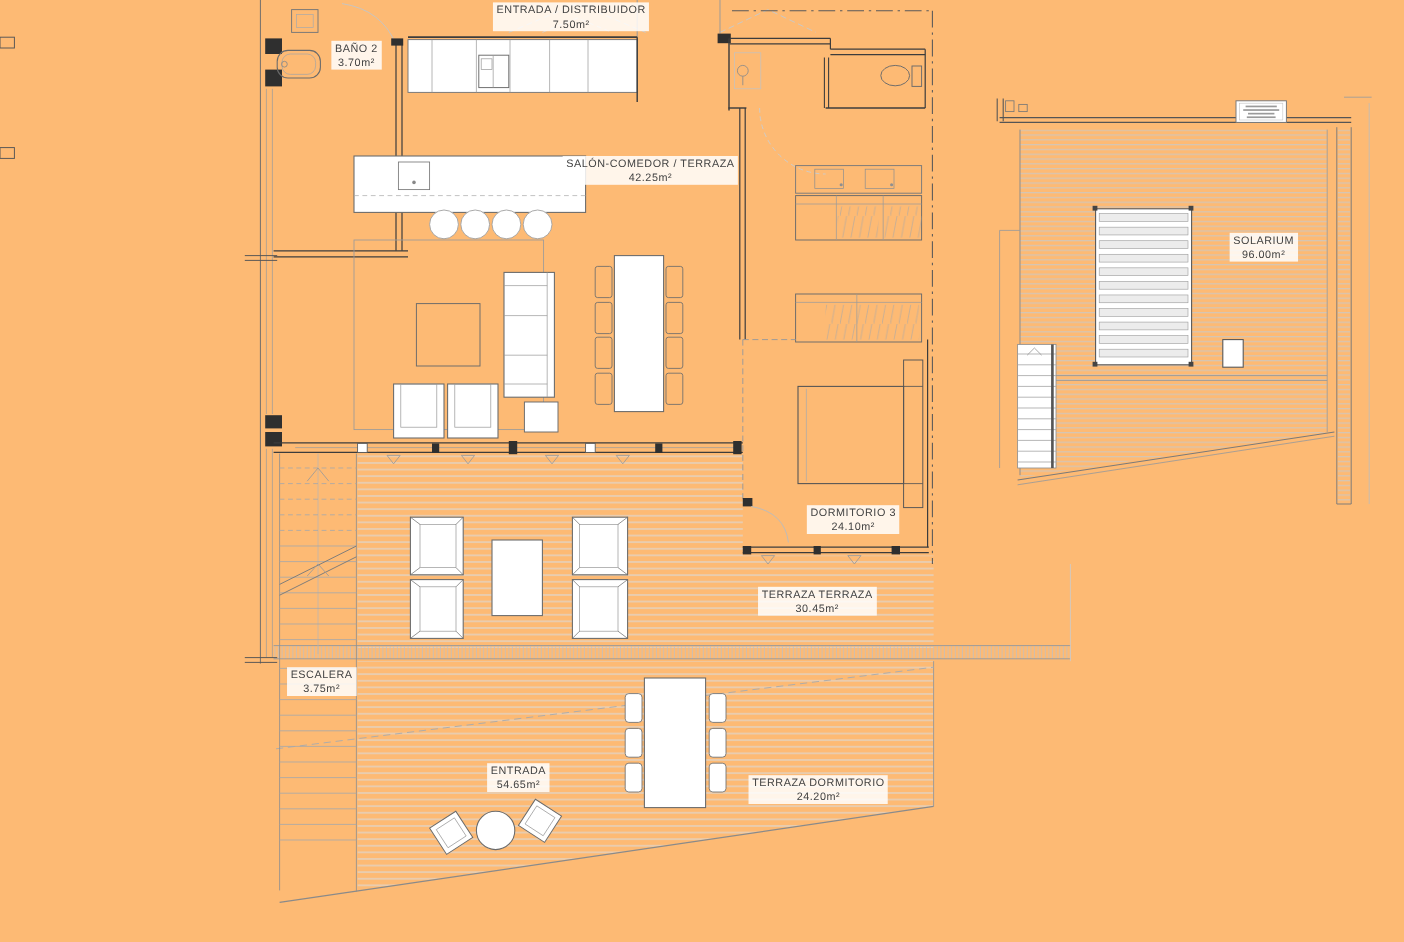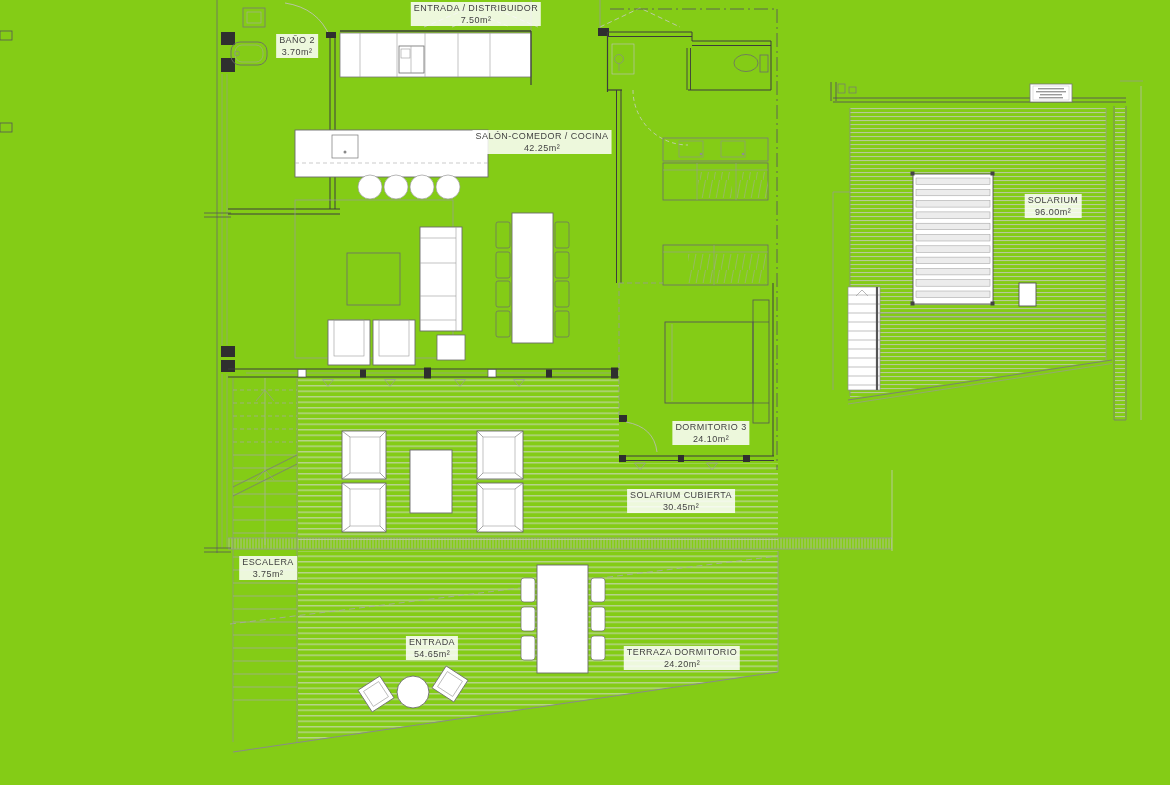--- a/index.html
+++ b/index.html
@@ -1,16 +1,16 @@
 <!DOCTYPE html>
 <html><head>
 <meta charset="utf-8">
 <style>
   html,body{margin:0;padding:0;background:#fff;}
-  .canvas{position:relative;width:1170px;height:785px;background:#84cc16;overflow:hidden;
+  .canvas{position:relative;width:1170px;height:785px;background:#fdba74;overflow:hidden;
           font-family:"Liberation Sans",sans-serif;}
   .plan-svg{position:absolute;left:0;top:0;}
   .room-label{position:absolute;transform:translateX(-50%);text-align:center;
       font-size:9px;letter-spacing:.45px;line-height:12px;color:#424242;
       white-space:nowrap;background:rgba(255,255,255,.85);padding:0 3px;}
   .room-label .nm,.room-label .ar{display:block;}
 </style>
 </head>
 <body>
 
@@ -408,29 +408,29 @@
 
 <div class="room-label" style="left:476px;top:2px">
   <span class="nm">ENTRADA / DISTRIBUIDOR</span>
   <span class="ar">7.50m²</span>
 </div>
 <div class="room-label" style="left:297px;top:34px">
   <span class="nm">BAÑO 2</span>
   <span class="ar">3.70m²</span>
 </div>
 <div class="room-label" style="left:542px;top:130px">
-  <span class="nm">SALÓN-COMEDOR / COCINA</span>
+  <span class="nm">SALÓN-COMEDOR / TERRAZA</span>
   <span class="ar">42.25m²</span>
 </div>
 <div class="room-label" style="left:711px;top:421px">
   <span class="nm">DORMITORIO 3</span>
   <span class="ar">24.10m²</span>
 </div>
 <div class="room-label" style="left:681px;top:489px">
-  <span class="nm">SOLARIUM CUBIERTA</span>
+  <span class="nm">TERRAZA TERRAZA</span>
   <span class="ar">30.45m²</span>
 </div>
 <div class="room-label" style="left:268px;top:556px">
   <span class="nm">ESCALERA</span>
   <span class="ar">3.75m²</span>
 </div>
 <div class="room-label" style="left:432px;top:636px">
   <span class="nm">ENTRADA</span>
   <span class="ar">54.65m²</span>
 </div>

